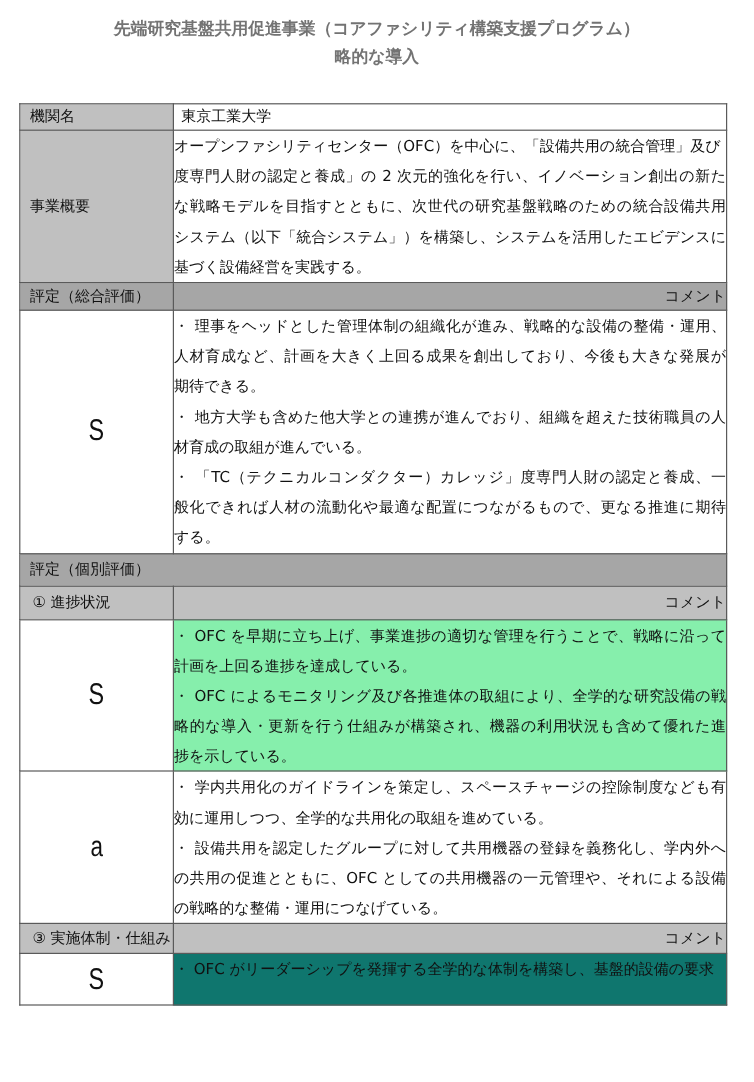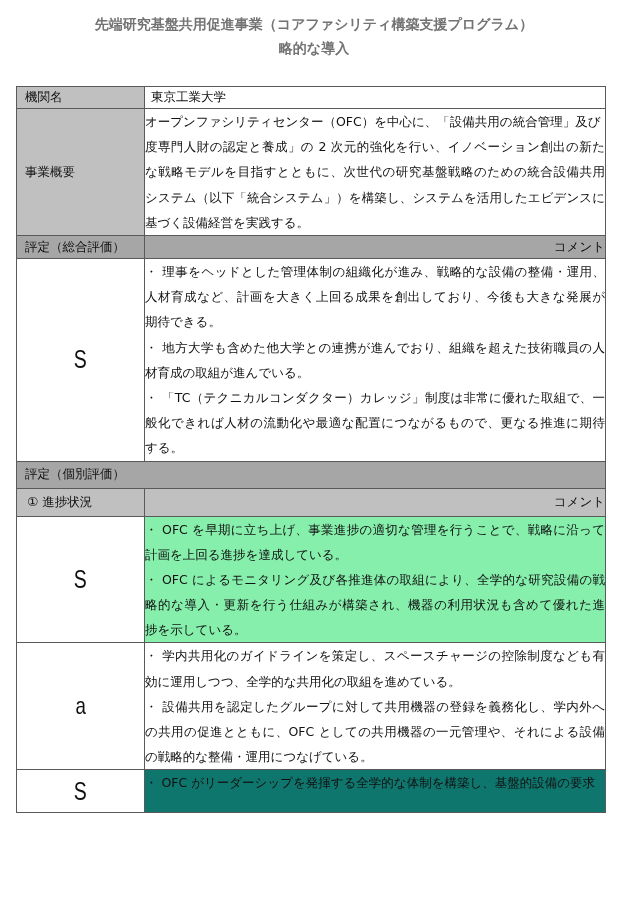--- a/index.html
+++ b/index.html
@@ -96,21 +96,21 @@
     <td class="lbl-dark center">コメント</td>
   </tr>
   <tr class="r-c1">
     <td class="grade"><span>S</span></td>
     <td class="lines" style="background:#fff">
           <div class="line just">・ 理事をヘッドとした管理体制の組織化が進み、戦略的な設備の整備・運用、</div>
           <div class="line just">人材育成など、計画を大きく上回る成果を創出しており、今後も大きな発展が</div>
           <div class="line">期待できる。</div>
           <div class="line just">・ 地方大学も含めた他大学との連携が進んでおり、組織を超えた技術職員の人</div>
           <div class="line">材育成の取組が進んでいる。</div>
-          <div class="line just">・ 「TC（テクニカルコンダクター）カレッジ」制度は非常に優れた取組で、一</div>
+          <div class="line just">・ 「TC（テクニカルコンダクター）カレッジ」度専門人財の認定と養成、一</div>
           <div class="line just">般化できれば人材の流動化や最適な配置につながるもので、更なる推進に期待</div>
           <div class="line">する。</div>
         </td>
   </tr>
 
   <tr class="r-ind">
     <td colspan="2" class="lbl lbl-dark">評定（個別評価）</td>
   </tr>
 
   <tr class="r-h2">
@@ -132,20 +132,24 @@
     <td class="grade lower"><span>a</span></td>
     <td class="lines" style="background:#fff">
           <div class="line just">・ 学内共用化のガイドラインを策定し、スペースチャージの控除制度なども有</div>
           <div class="line">効に運用しつつ、全学的な共用化の取組を進めている。</div>
           <div class="line just">・ 設備共用を認定したグループに対して共用機器の登録を義務化し、学内外へ</div>
           <div class="line just">の共用の促進とともに、OFC としての共用機器の一元管理や、それによる設備</div>
           <div class="line">の戦略的な整備・運用につなげている。</div>
         </td>
   </tr>
 
+  <tr class="r-h4">
+    <td class="lbl-sub lbl-light">③ 実施体制・仕組み</td>
+    <td class="lbl-light center">コメント</td>
+  </tr>
   <tr class="r-c4">
     <td class="grade"><span>S</span></td>
     <td class="lines" style="background:#0f766e">
           <div class="line">・ OFC がリーダーシップを発揮する全学的な体制を構築し、基盤的設備の要求</div>
         </td>
   </tr>
 </tbody>
   </table>
 
 </body></html>

